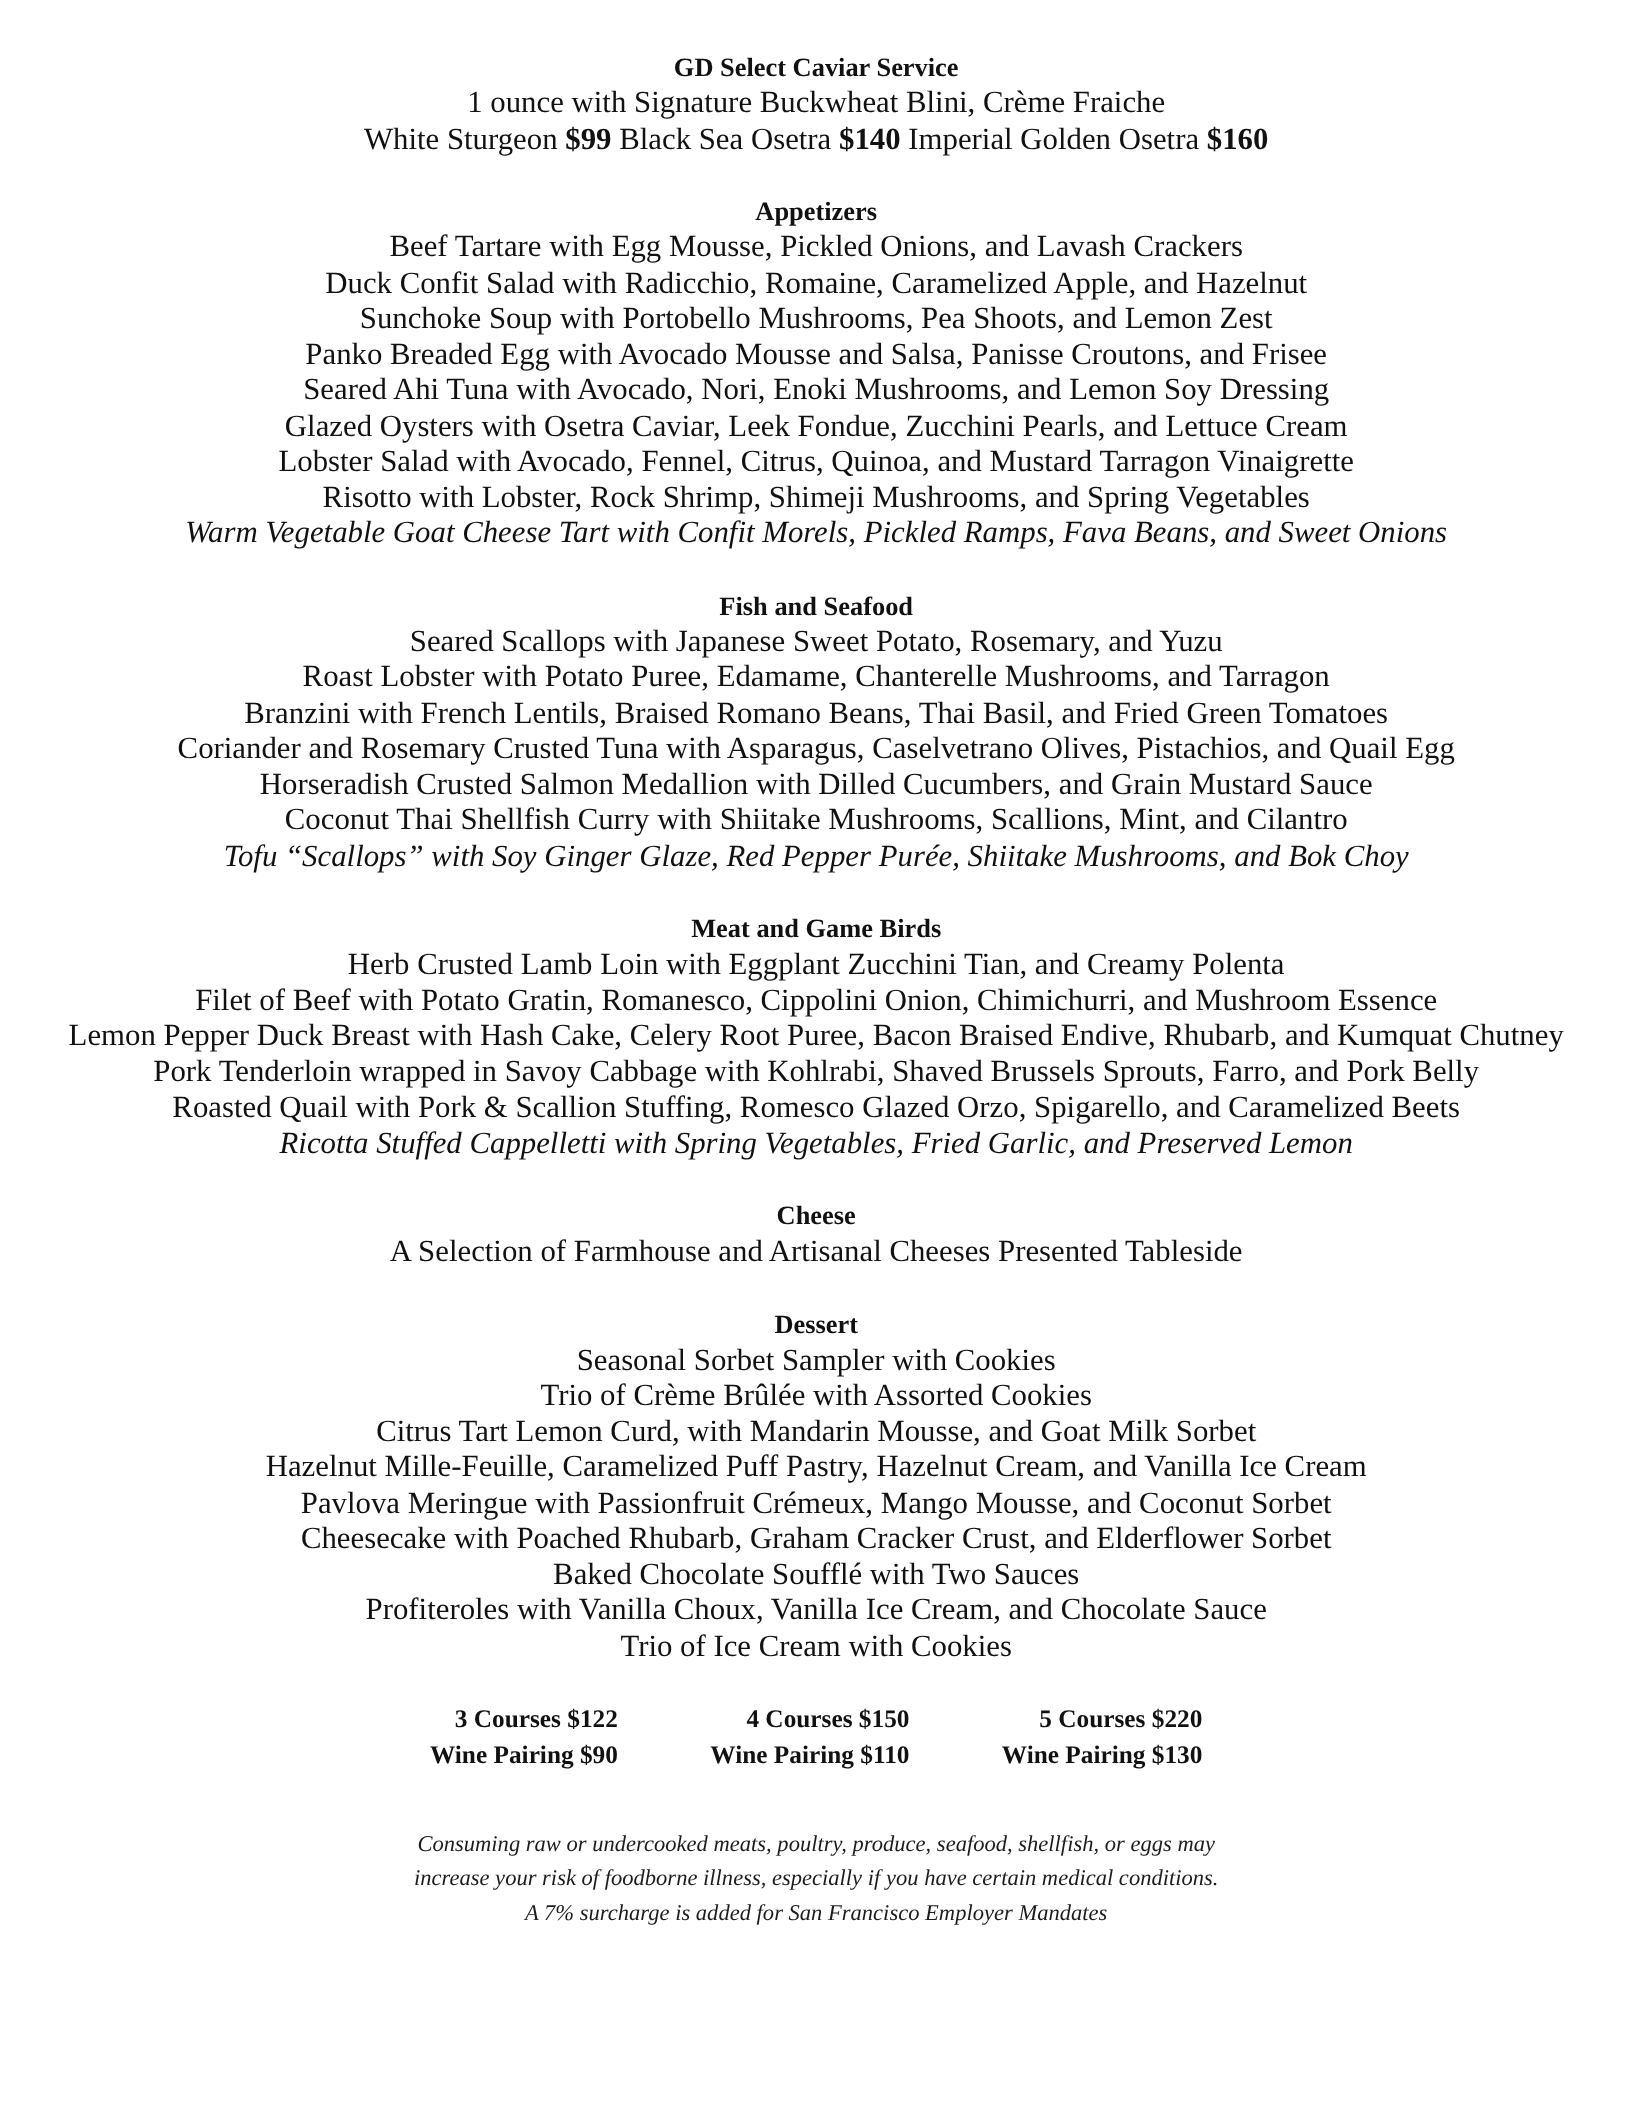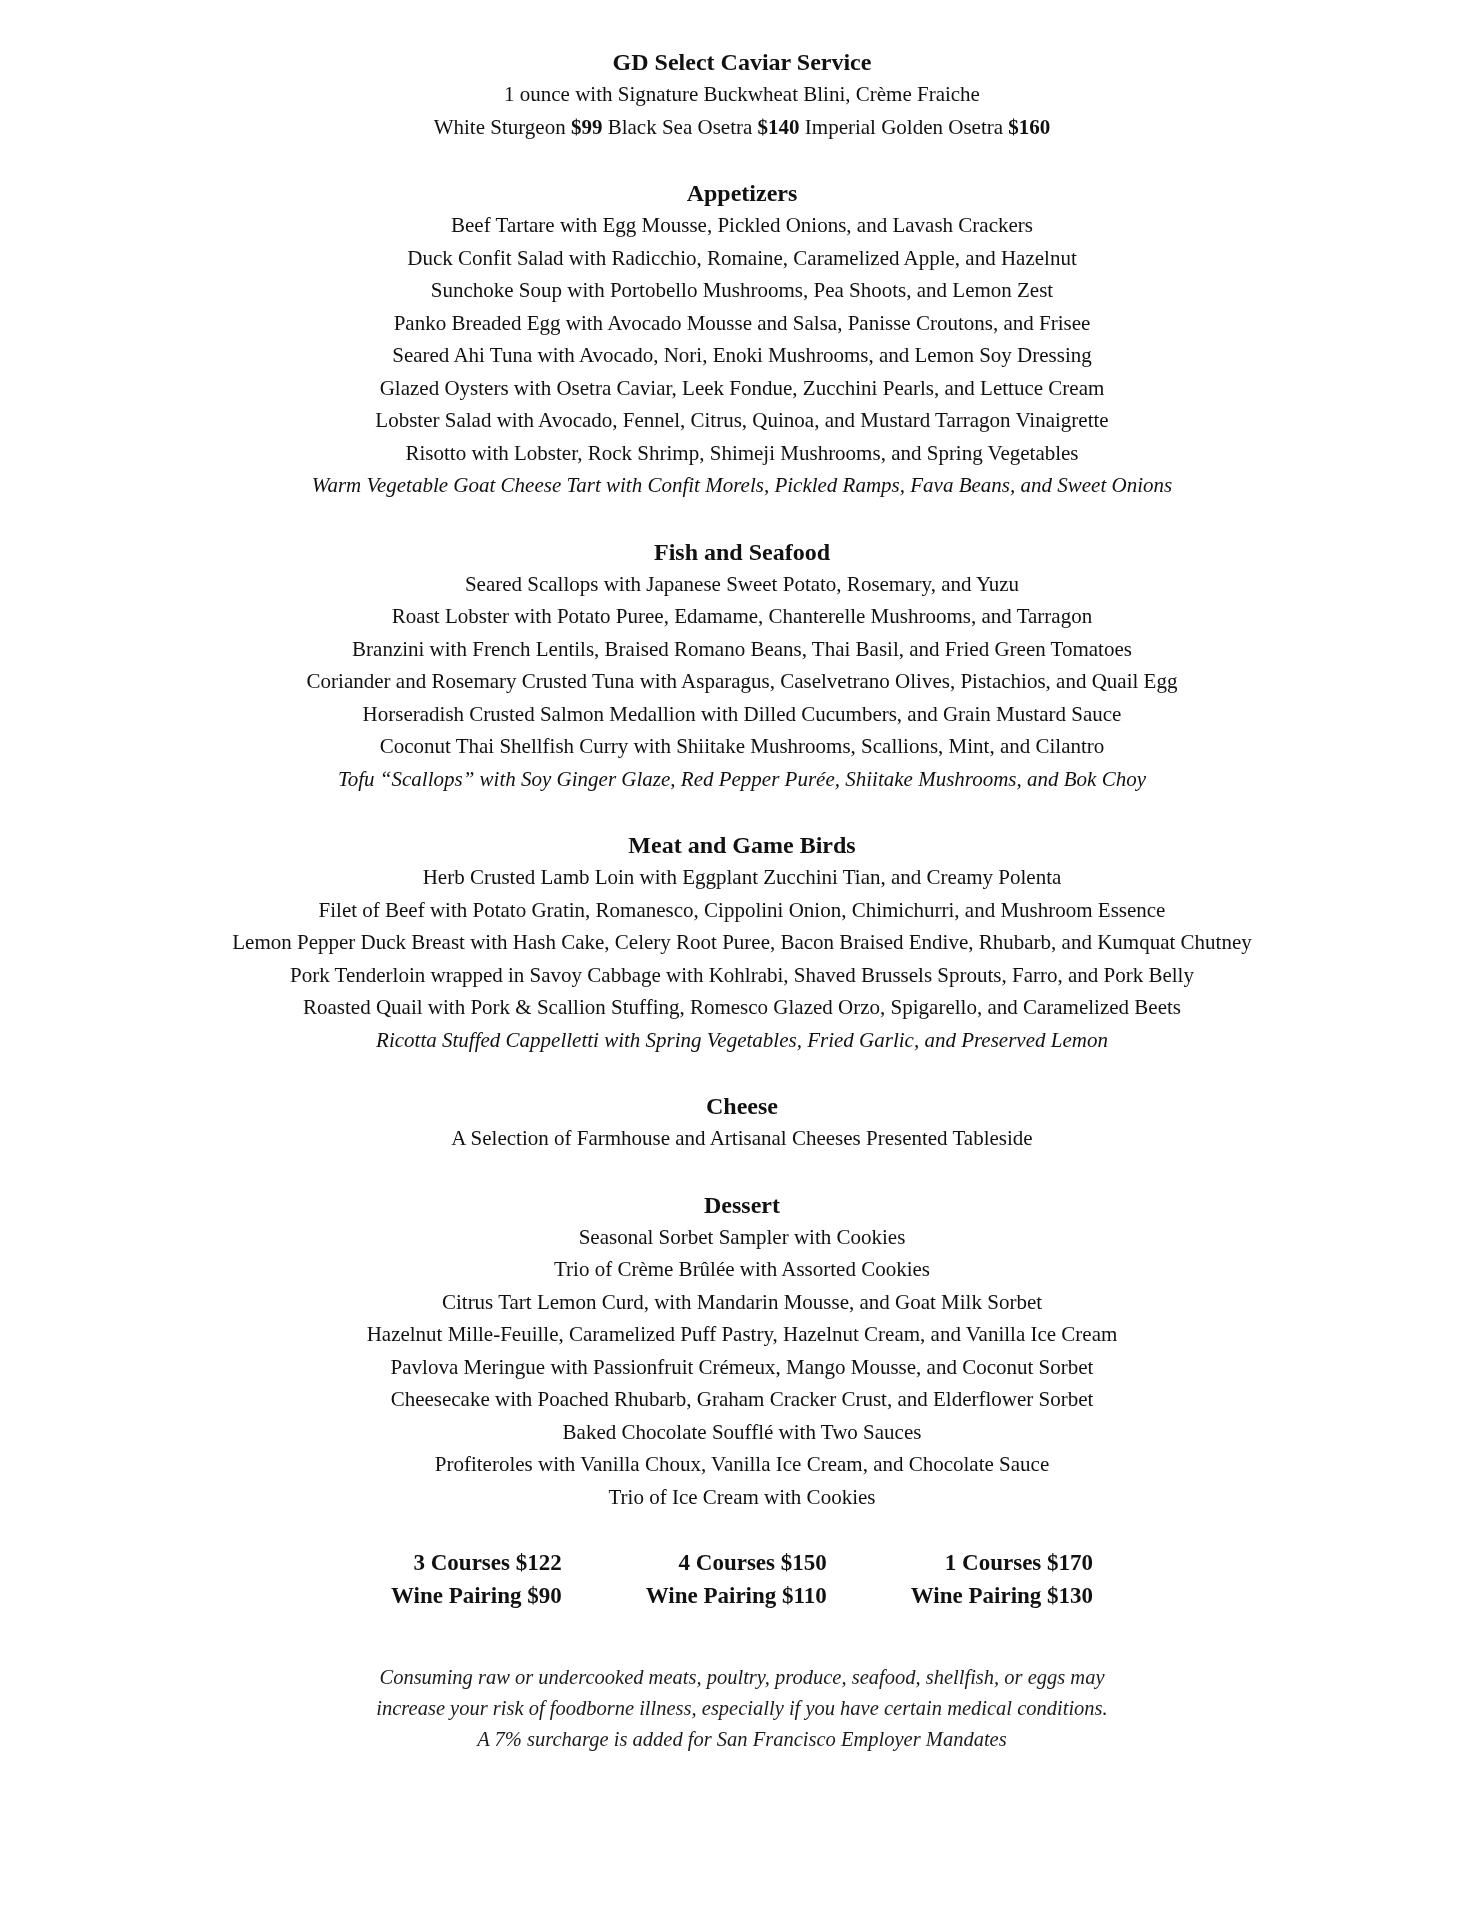--- a/index.html
+++ b/index.html
@@ -19,21 +19,21 @@
     padding-bottom: 60px;
     text-align: center;
   }
   .caviar-title, .section-title {
     font-size: 24px;
     font-weight: 700;
     line-height: 32px;
     margin: 0;
   }
   .menu-line, .menu-item {
-    font-size: 21px;
+    font-size: 28px;
     line-height: 32.5px;
   }
   .menu-item.italic {
     font-style: italic;
   }
   .menu-section {
     margin-top: 34px;
   }
   .caviar-options strong {
     font-weight: 700;
@@ -123,21 +123,21 @@
   <div class="pricing-row">
       <div class="price-col">
         <div>3 Courses $122</div>
         <div>Wine Pairing $90</div>
       </div>
       <div class="price-col">
         <div>4 Courses $150</div>
         <div>Wine Pairing $110</div>
       </div>
       <div class="price-col">
-        <div>1 Courses $170</div>
+        <div>5 Courses $220</div>
         <div>Wine Pairing $130</div>
       </div>
     </div>
 
   <div class="footer-disclaimer">
       <div>Consuming raw or undercooked meats, poultry, produce, seafood, shellfish, or eggs may</div>
       <div>increase your risk of foodborne illness, especially if you have certain medical conditions.</div>
       <div>A 7% surcharge is added for San Francisco Employer Mandates</div>
     </div>
 

